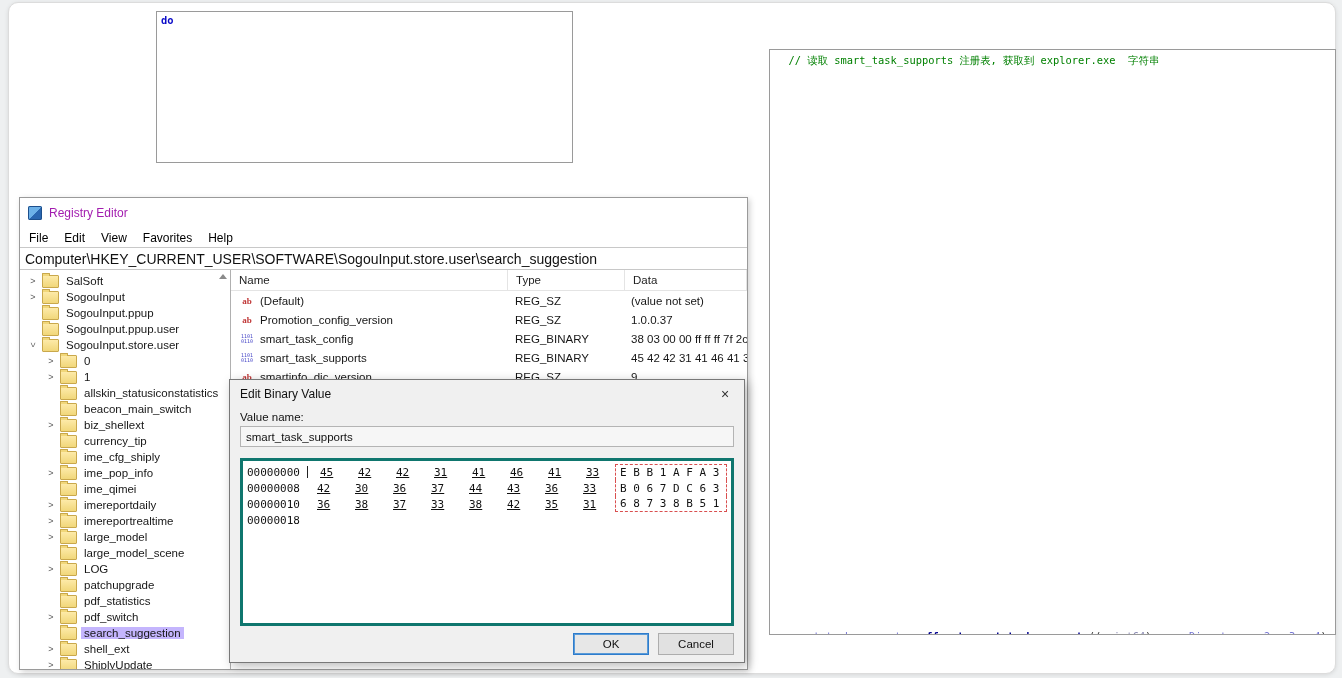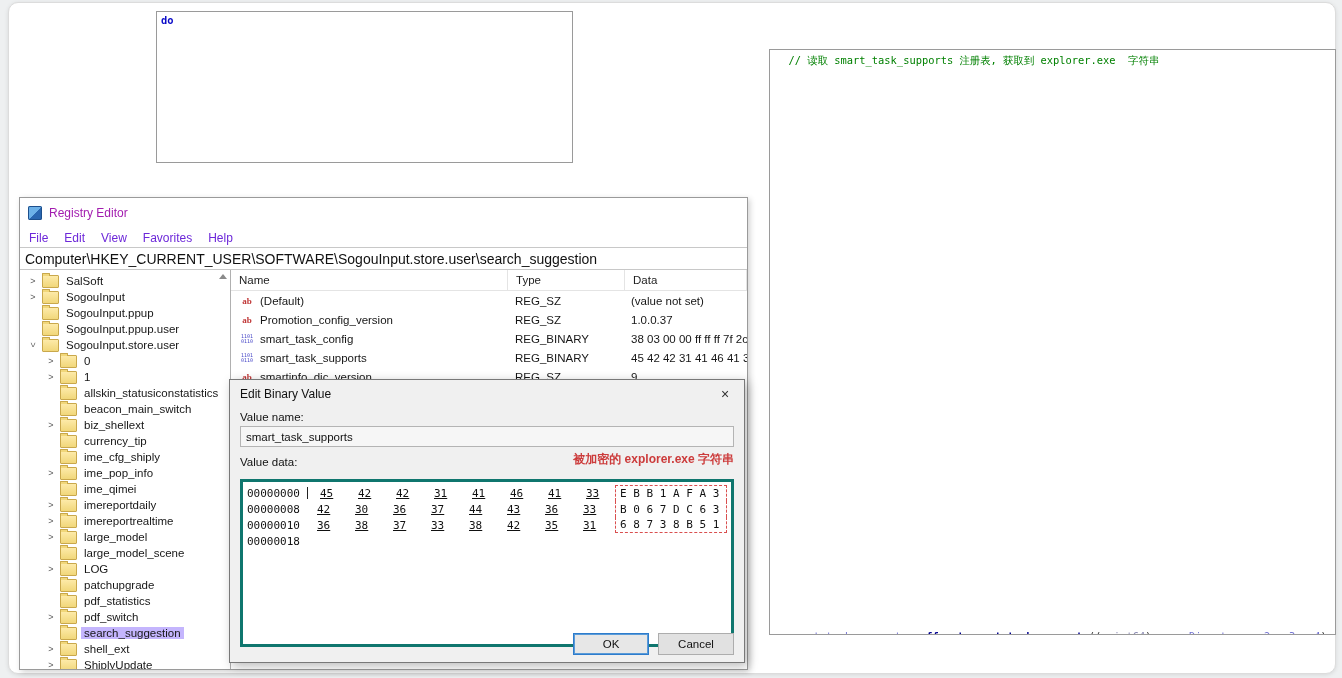--- a/index.html
+++ b/index.html
@@ -24,21 +24,21 @@
   .pun{color:#2a2a2a}
 
   
   .reg-window{position:absolute;left:10px;top:194px;width:727px;height:471px;background:#fff;
               border:1px solid #9a9a9a;box-shadow:2px 2px 6px rgba(0,0,0,.18);}
   .titlebar{height:30px;display:flex;align-items:center;padding-left:8px;gap:7px;}
   .regicon{width:14px;height:14px;flex:none;border-radius:2px;
            background:linear-gradient(135deg,#6db1e8 0 50%,#2a66b0 50% 100%);
            box-shadow:inset 0 0 0 1px #1d4f8c;}
   .title-text{font-size:12px;color:#a21caf;}
-  .menubar{height:19px;display:flex;align-items:center;gap:16px;padding-left:9px;font-size:12px;color:#6d28d9;}
+  .menubar{height:19px;display:flex;align-items:center;gap:16px;padding-left:9px;font-size:12px;color:#000000;}
   .menu-item{cursor:default;}
   .addressbar{height:21px;border-top:1px solid #c8c8c8;border-bottom:1px solid #c8c8c8;display:flex;}
   .addressbar input{width:100%;border:none;outline:none;font-size:14px;padding:0 0 0 5px;
                     font-family:"Liberation Sans",sans-serif;color:#111;background:#fff;}
   .reg-body{position:relative;height:399px;display:flex;overflow:hidden;}
   .tree{width:210px;overflow:hidden;position:relative;padding-top:3px;}
   .tree-row{height:16px;display:flex;align-items:center;gap:4px;font-size:11.5px;color:#161616;white-space:nowrap;}
   .arrow{width:10px;flex:none;text-align:center;font-size:9px;color:#5a5a5a;line-height:10px;}
   .arrow.down{transform:rotate(90deg);}
   .folder{width:15px;height:11px;flex:none;background:linear-gradient(#fdeaa8,#f1d77a);
@@ -300,24 +300,20 @@
     </div>
   </div>
 
   <div class="dialog">
     <div class="dlg-title">
       <span>Edit Binary Value</span>
       <span class="dlg-close">×</span>
     </div>
     <div class="dlg-label">Value name:</div>
     <div class="dlg-input">smart_task_supports</div>
-    <div class="dlg-datarow">
-      <span>Value data:</span>
-      <span class="annotation">被加密的 explorer.exe 字符串</span>
-    </div>
     <div class="hexbox" id="hexbox">
         <div class="hex-row">
           <span class="hx-off">00000000</span>
           <span class="hx-caret"></span>
           <span class="hx-b">45</span>
           <span class="hx-b">42</span>
           <span class="hx-b">42</span>
           <span class="hx-b">31</span>
           <span class="hx-b">41</span>
           <span class="hx-b">46</span>

